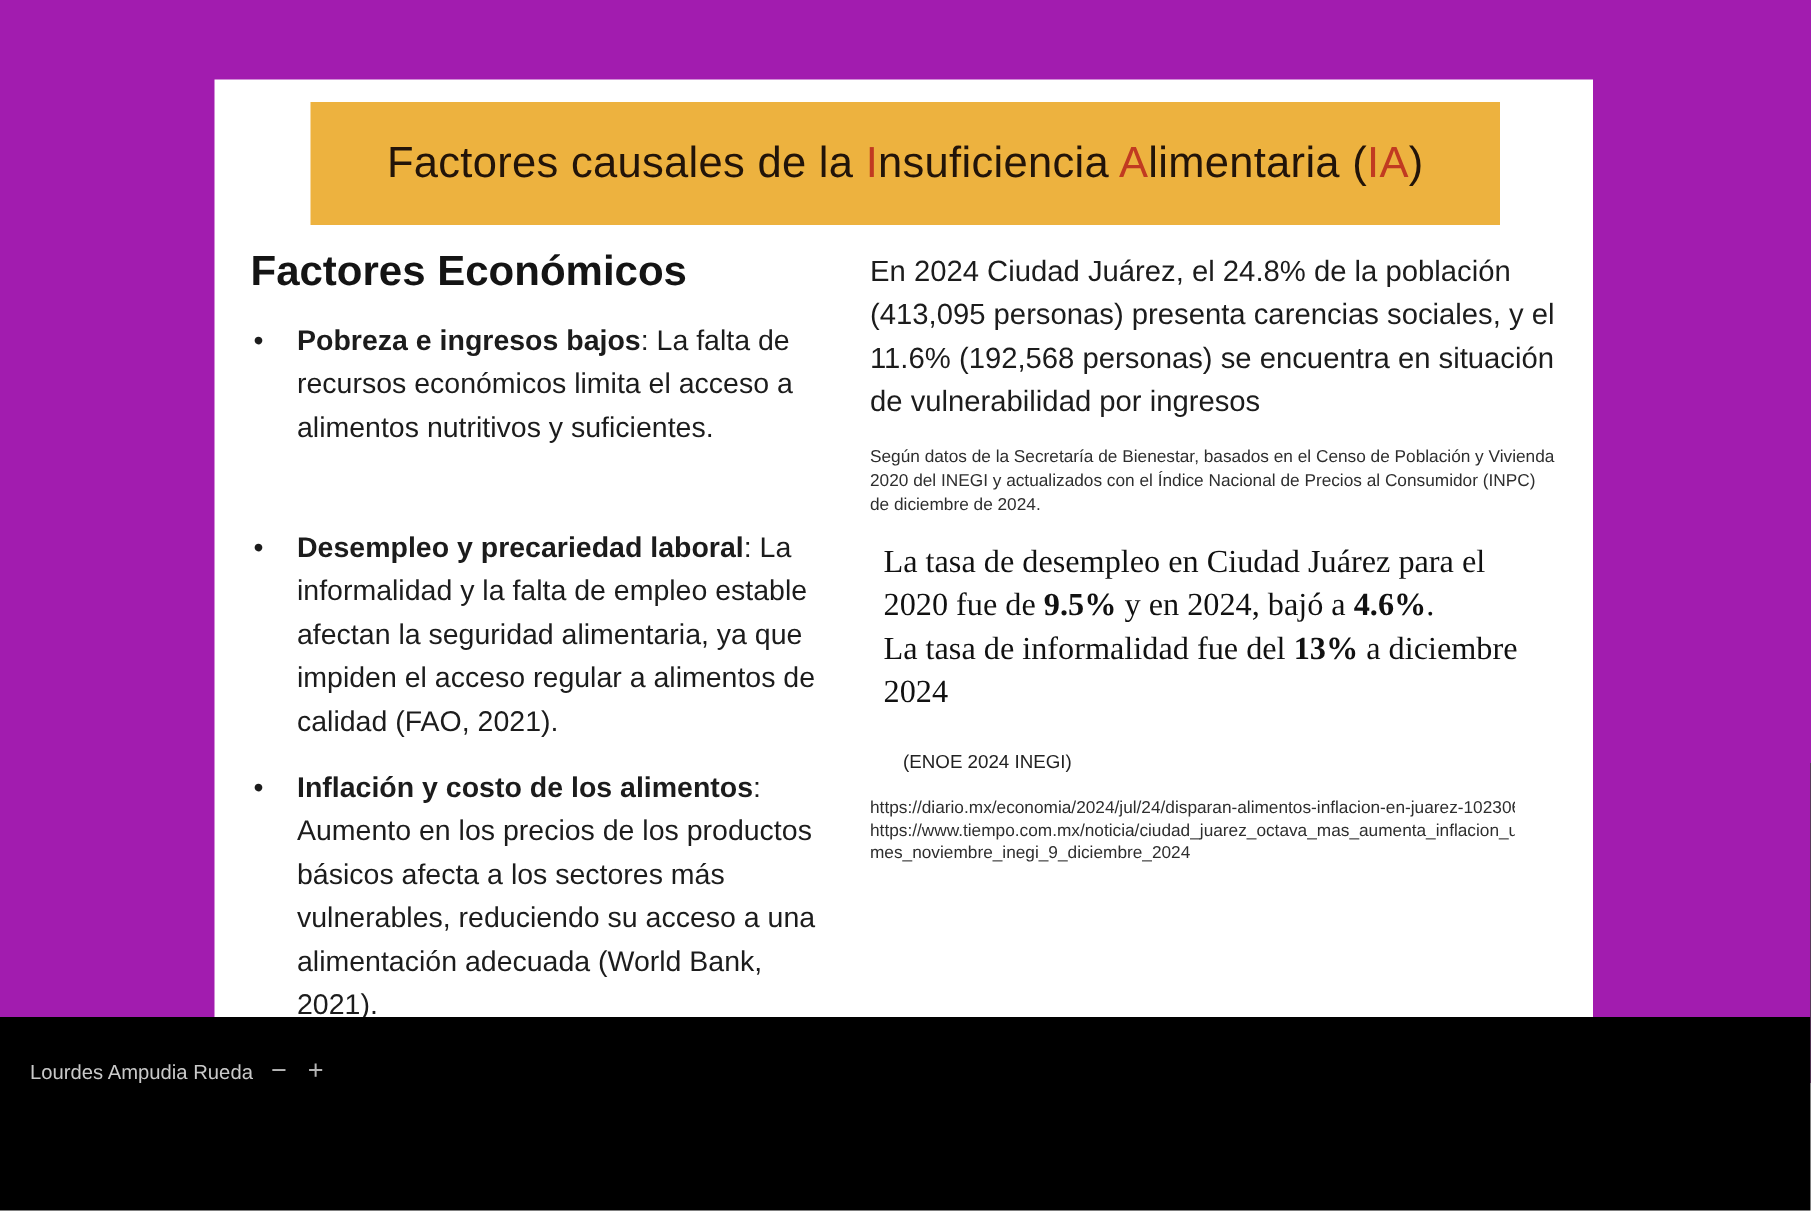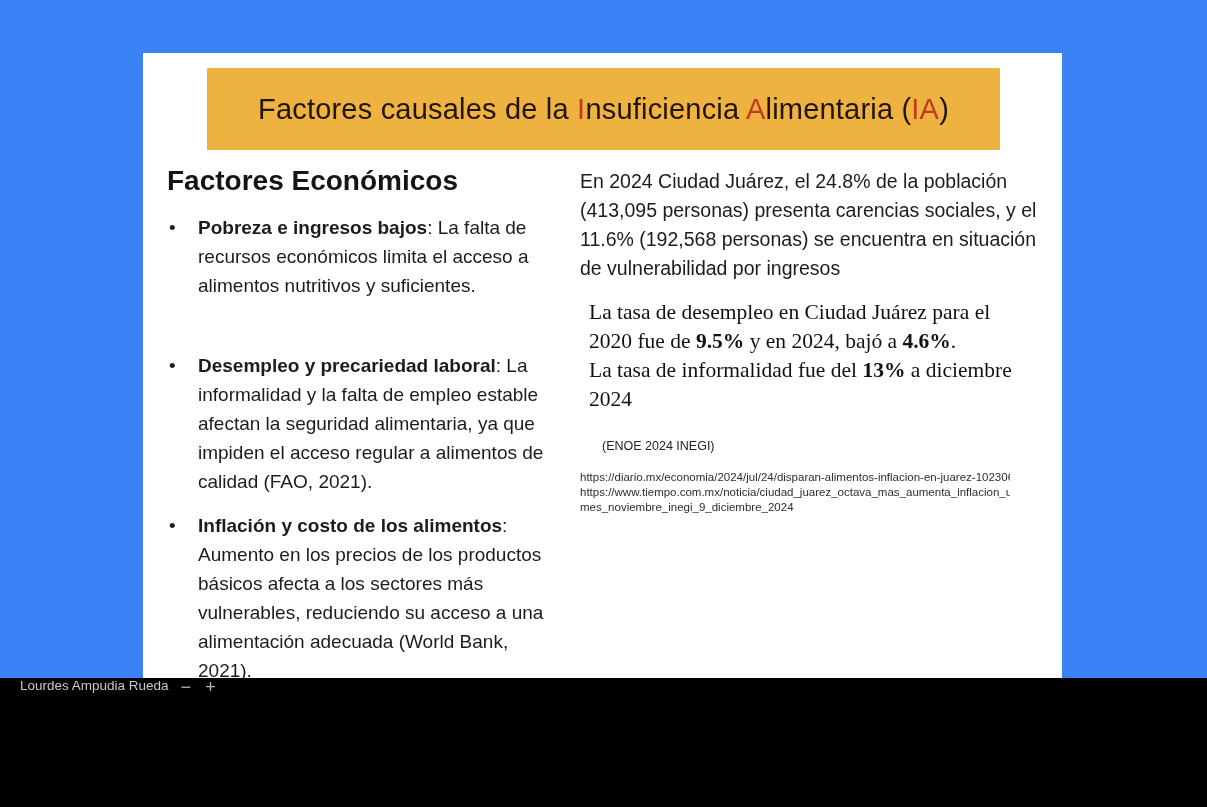--- a/index.html
+++ b/index.html
@@ -11,21 +11,21 @@
     --body-ink: #1c1c1c;
   }
   * { margin: 0; padding: 0; box-sizing: border-box; }
   html, body { background: #000; }
   body { font-family: "Liberation Sans", sans-serif; }
 
   .screen {
     position: relative;
     width: 1207px;
     height: 722px;
-    background: #3b82f6;
+    background: #a21caf;
     overflow: hidden;
   }
 
   
   .slide {
     position: absolute;
     left: 143px;
     top: 53px;
     width: 919px;
     height: 689px;
@@ -147,21 +147,21 @@
   }
 
   
   .presenter-bar {
     position: absolute;
     left: 0;
     bottom: 0;
     width: 100%;
     height: 44px;
     display: flex;
-    align-items: flex-start;
+    align-items: flex-end;
     gap: 10px;
     padding-left: 20px;
     background: #000;
   }
   .presenter-name {
     color: #c9c9c9;
     font-size: 13.5px;
   }
   .bar-btn {
     background: none;
@@ -200,20 +200,21 @@
 
       <div class="bullet-item b3">
         <div class="bullet-dot">•</div>
         <div class="bullet-text"><span class="seg-bold">Inflación y costo de los alimentos</span><span>: Aumento en los precios de los productos básicos afecta a los sectores más vulnerables, reduciendo su acceso a una alimentación adecuada (World Bank, 2021).</span></div>
       </div>
     </div>
 
     <div class="right-col">
       <div class="poverty-paragraph">En 2024 Ciudad Juárez, el 24.8% de la población (413,095 personas) presenta carencias sociales, y el 11.6% (192,568 personas) se encuentra en situación de vulnerabilidad por ingresos</div>
 
+      <div class="source-note">Según datos de la Secretaría de Bienestar, basados en el Censo de Población y Vivienda 2020 del INEGI y actualizados con el Índice Nacional de Precios al Consumidor (INPC) de diciembre de 2024.</div>
 
       <div class="serif-block">
         <div><span>La tasa de desempleo en Ciudad Juárez para el 2020 fue de </span><span class="seg-bold">9.5%</span><span>  y en 2024, bajó a </span><span class="seg-bold">4.6%</span><span>.</span></div>
         <div><span>La tasa de informalidad fue del </span><span class="seg-bold">13%</span><span> a diciembre 2024</span></div>
       </div>
 
       <div class="enoe-note">(ENOE 2024 INEGI)</div>
 
       <div class="inflation-paragraph">
       </div>

